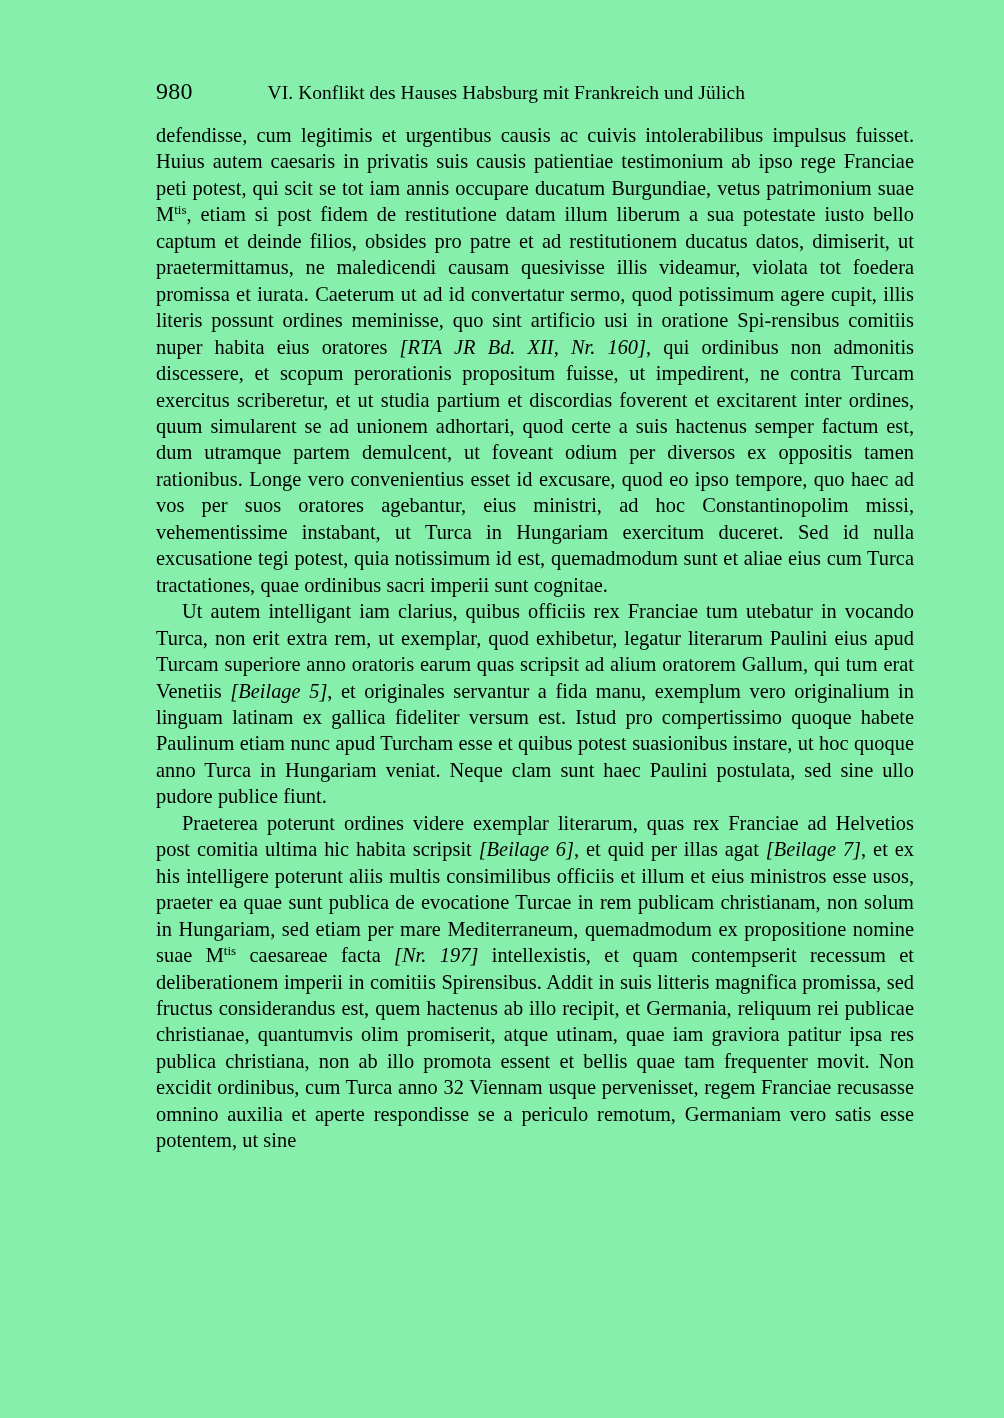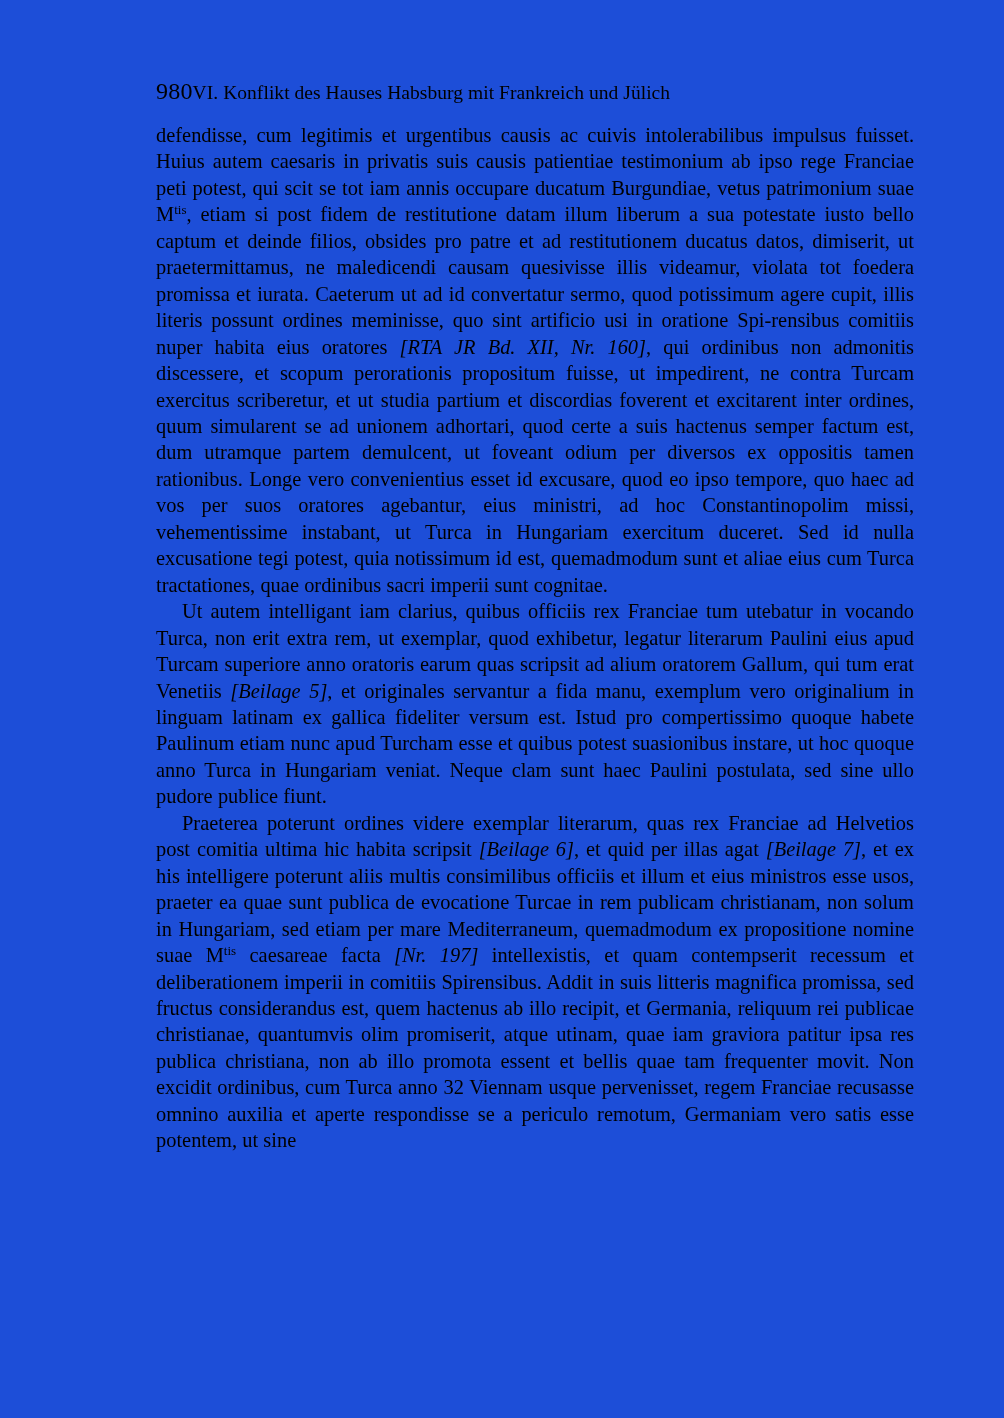--- a/index.html
+++ b/index.html
@@ -15,21 +15,21 @@
     color: #000000;
     overflow: hidden;
   }
 
   .page {
     position: absolute;
     left: 0;
     top: 0;
     width: 1004px;
     height: 1418px;
-    background: #1d4ed8;
+    background: #86efac;
   }
 
   
   .running-head {
     position: absolute;
     left: 156px;
     top: 76px;
     width: 758px;
     height: 30px;
     display: flex;
@@ -37,20 +37,21 @@
   }
   .folio {
     font-size: 24px;
     line-height: 30px;
     letter-spacing: 0.2px;
     white-space: nowrap;
   }
   .head-title {
     font-size: 19.5px;
     line-height: 30px;
+    margin-left: 75px;
     white-space: nowrap;
     letter-spacing: 0.05px;
   }
 
   
   .textblock {
     position: absolute;
     left: 156px;
     top: 122px;
     width: 758px;

